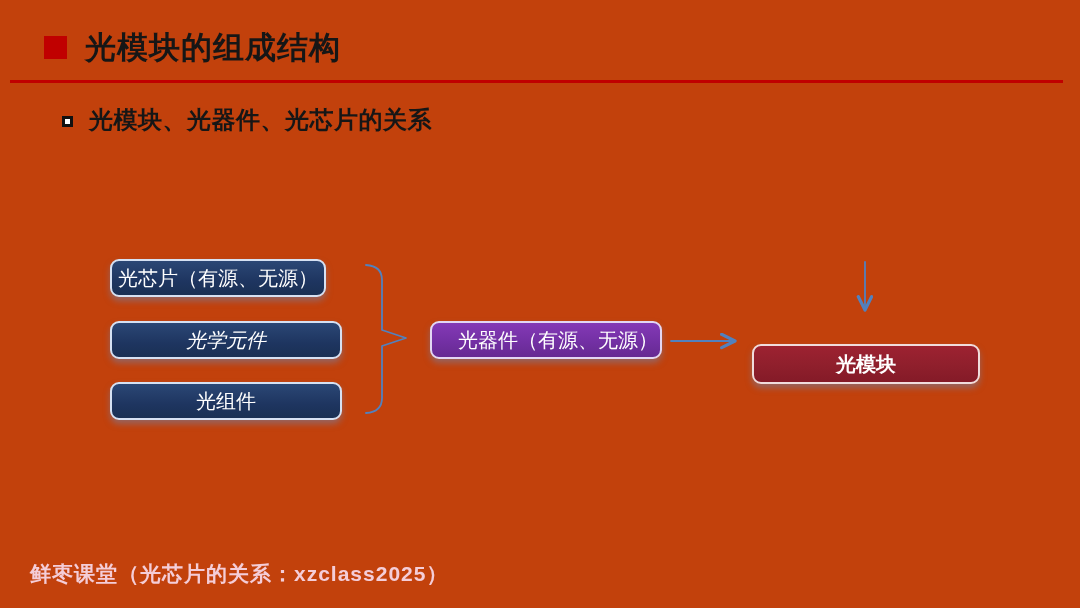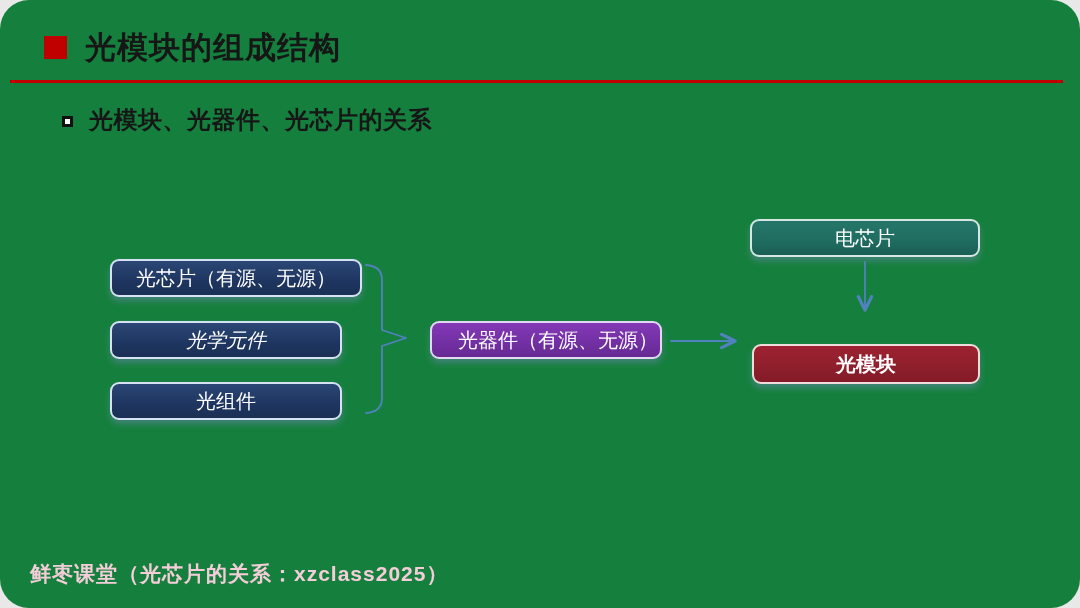--- a/index.html
+++ b/index.html
@@ -10,24 +10,23 @@
     --crimson-box:#8f1f2c;
     --connector-blue:#5181bf;
     --watermark-pink:#f4cdd8;
     --text-dark:#161616;
   }
   *{margin:0;padding:0;box-sizing:border-box;}
   html,body{background:#e8e8e8;}
   .slide{
     position:relative;
     width:1080px;height:608px;
-    background:#15803d;
+    background:#c2410c;
     overflow:hidden;
     font-family:"Liberation Sans",sans-serif;
-    border-radius:29px;
   }
   
   .title-bullet{
     position:absolute;left:44px;top:36px;
     width:23px;height:23px;
     background:var(--accent-red);
   }
   .slide-title{
     position:absolute;left:85px;top:27px;
     font-size:31px;font-weight:800;
@@ -75,21 +74,21 @@
   }
   .dbox.teal{
     background:linear-gradient(180deg,#257668 0%,var(--teal-box) 55%,#1a5f55 100%);
     border:2px solid #d4e7e3;
   }
   .dbox.crimson{
     background:linear-gradient(180deg,#9d2231 0%,var(--crimson-box) 55%,#841a27 100%);
     border:2px solid #f0dcdc;
     font-weight:700;
   }
-  .box-chip1{left:110px;top:259px;width:252px;}
+  .box-chip1{left:110px;top:259px;width:216px;}
   .box-chip2{left:110px;top:321px;width:232px;font-style:italic;}
   .box-chip3{left:110px;top:382px;width:232px;}
   .box-device{left:430px;top:321px;width:232px;padding-left:24px;}
   .box-echip{left:750px;top:219px;width:230px;}
   .box-module{left:752px;top:326px;width:228px;height:40px;margin-top:18px;}
   
   .connector-layer{
     position:absolute;left:0;top:0;
     width:1080px;height:608px;
     pointer-events:none;
@@ -131,18 +130,17 @@
     </defs>
     <path d="M 366 265 Q 382 266 382 280 L 382 330 L 406 338 L 382 346 L 382 398 Q 382 412 366 413"></path>
     <line x1="671" y1="341" x2="735" y2="341" marker-end="url(#arrowhead)"></line>
     <line x1="865" y1="262" x2="865" y2="310" marker-end="url(#arrowhead)"></line>
   </svg>
 
   <div class="dbox navy box-chip1">光芯片（有源、无源）</div>
   <div class="dbox navy box-chip2">光学元件</div>
   <div class="dbox navy box-chip3">光组件</div>
   <div class="dbox purple box-device">光器件（有源、无源）</div>
-  <div class="dbox teal box-echip">电芯片</div>
   <div class="dbox crimson box-module">光模块</div>
 
   <div class="watermark">鲜枣课堂（光芯片的关系：xzclass2025）</div>
 
 </div>
 
 </body></html>

